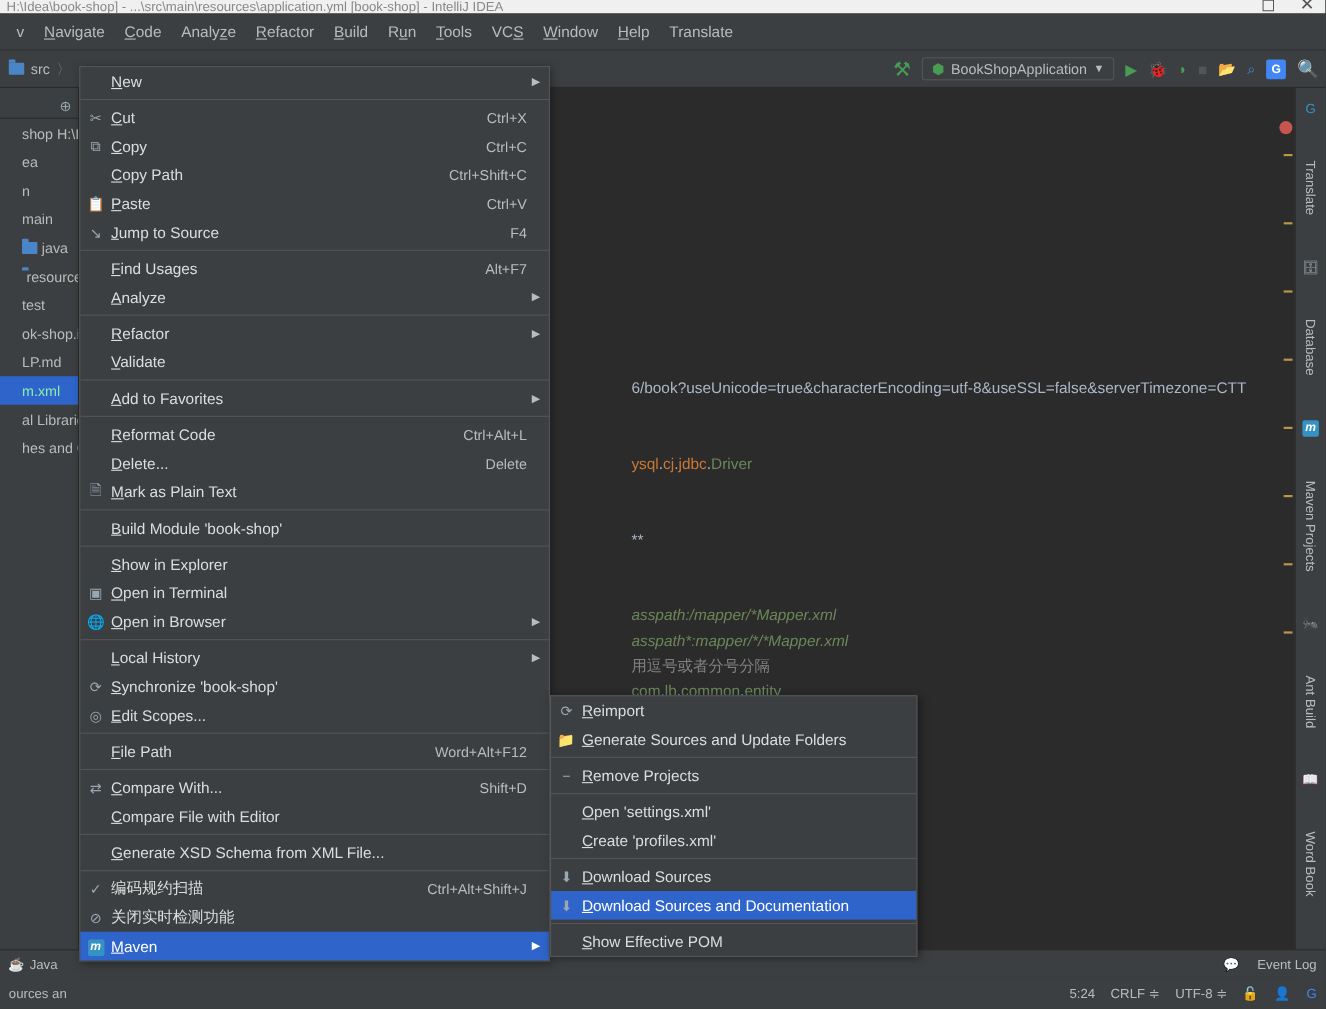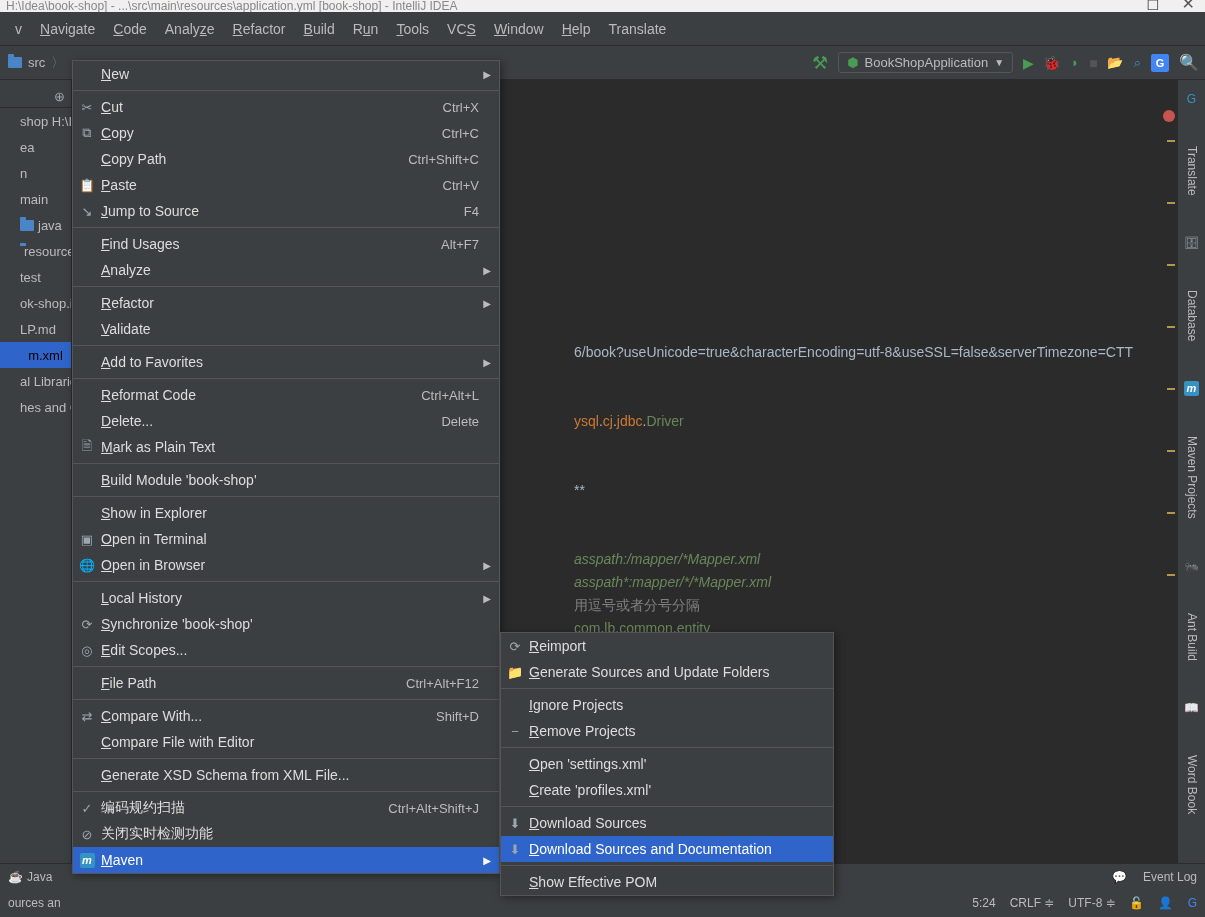--- a/index.html
+++ b/index.html
@@ -13,21 +13,21 @@
 .nav-row .crumb { display: flex; align-items: center; gap: 4px; font-size: 13px; color: #bbb; }
 .nav-row .chev { color: #777; margin: 0 2px; }
 .nav-row .right-tools { margin-left: auto; display: flex; align-items: center; gap: 10px; }
 .run-pill { display: flex; align-items: center; gap: 6px; border: 1px solid #555; border-radius: 3px; padding: 2px 8px; background: #3c3f41; }
 .tool-ic { width: 18px; height: 18px; display: inline-flex; align-items: center; justify-content: center; }
 .icon-folder { width: 14px; height: 11px; background: #4a86c7; border-radius: 1px; position: relative; }
 .icon-folder::before { content: ""; position: absolute; top: -3px; left: 0; width: 6px; height: 3px; background: #4a86c7; border-radius: 1px 1px 0 0; }
 .main { display: flex; height: 817px; }
 .left-panel { width: 72px; background: #3c3f41; border-right: 1px solid #2b2b2b; overflow: hidden; color: #bbb; font-size: 13px; padding-top: 6px; }
 .left-panel .row { height: 26px; display: flex; align-items: center; padding-left: 20px; white-space: nowrap; }
-.left-panel .row.sel { background: #2f65ca; color: #000000; justify-content: center; }
+.left-panel .row.sel { background: #2f65ca; color: #86efac; }
 .left-panel .hdr { height: 22px; display: flex; align-items: center; justify-content: flex-end; padding: 0 6px; gap: 10px; color: #9aa7b0; border-bottom: 1px solid #2b2b2b; }
 .editor { flex: 1; background: #2b2b2b; position: relative; }
 .code { position: absolute; left: 0; right: 12px; top: 8px; font-family: "Consolas", monospace; font-size: 14px; color: #a9b7c6; white-space: pre; line-height: 23px; }
 .right-strip { width: 28px; background: #3c3f41; border-left: 1px solid #2b2b2b; display: flex; flex-direction: column; align-items: center; padding-top: 6px; gap: 28px; }
 .right-strip .vtab { writing-mode: vertical-rl; font-size: 12px; color: #bbb; padding: 6px 0; }
 .right-strip .vtab.ic { writing-mode: horizontal-tb; }
 .err-dot { position: absolute; right: 2px; top: 30px; width: 12px; height: 12px; background: #c75450; border-radius: 50%; }
 .edge-marks { position: absolute; right: 2px; top: 60px; bottom: 20px; width: 8px; }
 .edge-marks i { display: block; width: 8px; height: 2px; background: #b7974c; margin-bottom: 60px; }
 .status-bar { height: 26px; background: #3c3f41; border-top: 1px solid #2b2b2b; display: flex; align-items: center; padding: 0 8px; font-size: 12px; color: #bbb; position: absolute; bottom: 28px; left: 0; right: 0; }
@@ -288,21 +288,21 @@
       <span class="ic">⟳</span>
       <span><u>S</u>ynchronize 'book-shop'</span>
     </div>
     <div class="it">
       <span class="ic">◎</span>
       <span><u>E</u>dit Scopes...</span>
     </div>
     <div class="sep"></div>
     <div class="it">
       <span><u>F</u>ile Path</span>
-      <span class="sc">Ctrl+Alt+F12</span>
+      <span class="sc">Word+Alt+F12</span>
     </div>
     <div class="sep"></div>
     <div class="it">
       <span class="ic">⇄</span>
       <span><u>C</u>ompare With...</span>
       <span class="sc">Shift+D</span>
     </div>
     <div class="it">
       <span><u>C</u>ompare File with Editor</span>
     </div>
@@ -331,23 +331,20 @@
     <div class="it">
       <span class="ic">⟳</span>
       <span><u>R</u>eimport</span>
     </div>
     <div class="it">
       <span class="ic">📁</span>
       <span><u>G</u>enerate Sources and Update Folders</span>
     </div>
     <div class="sep"></div>
     <div class="it">
-      <span><u>I</u>gnore Projects</span>
-    </div>
-    <div class="it">
       <span class="ic">−</span>
       <span><u>R</u>emove Projects</span>
     </div>
     <div class="sep"></div>
     <div class="it">
       <span><u>O</u>pen 'settings.xml'</span>
     </div>
     <div class="it">
       <span><u>C</u>reate 'profiles.xml'</span>
     </div>

